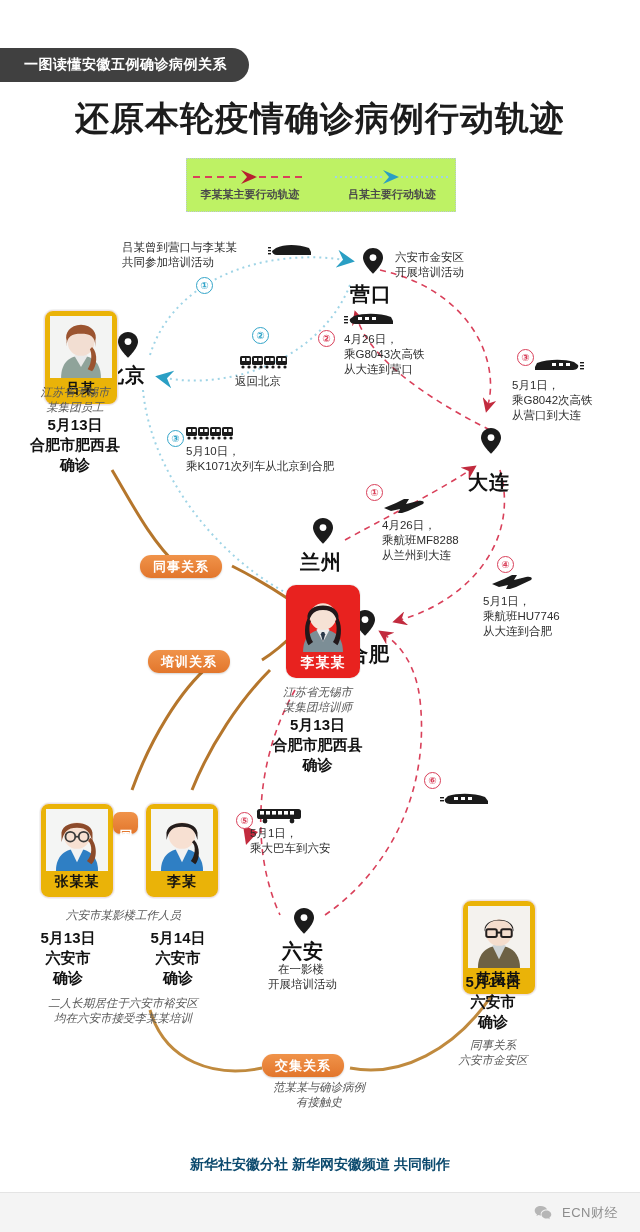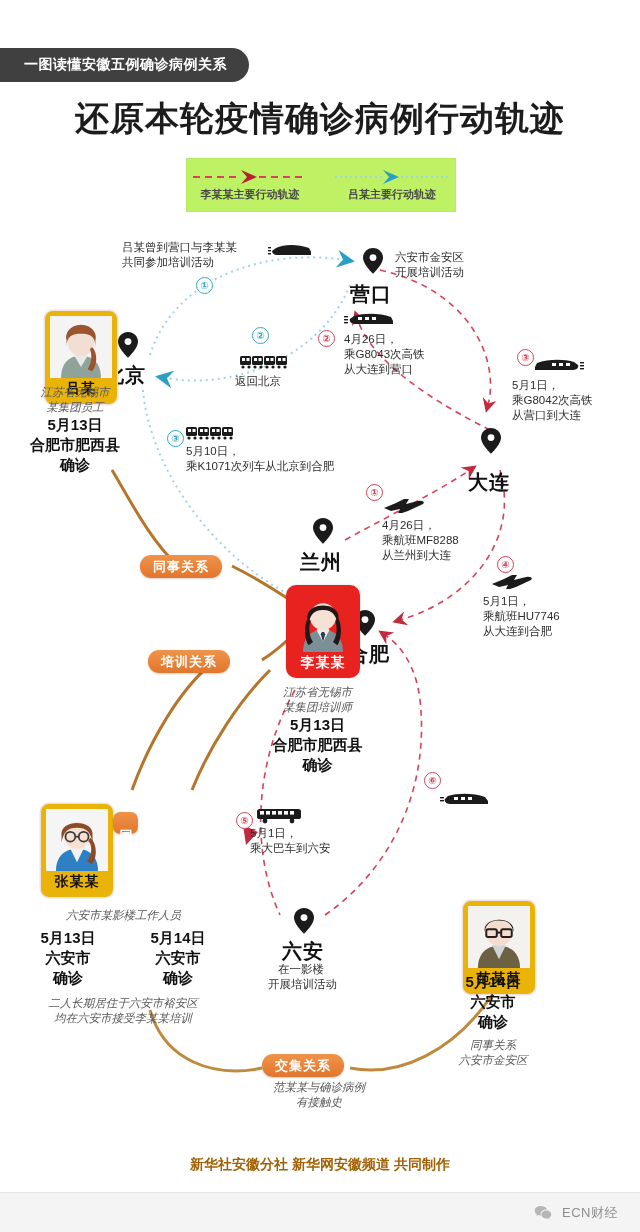--- a/index.html
+++ b/index.html
@@ -70,21 +70,21 @@
     display:flex;align-items:center;justify-content:center;
     box-shadow:0 1px 2px rgba(0,0,0,.18);
   }
   .tag.h{height:23px;padding:0 13px;font-size:13px;letter-spacing:1px;
     background:linear-gradient(180deg,#f0934a 0%,#e2762c 100%);}
   .tag.v{width:25px;padding:7px 0;font-size:13px;letter-spacing:2px;
     writing-mode:vertical-rl;text-orientation:upright;border-radius:7px;
     background:linear-gradient(180deg,#f0934a 0%,#e2762c 100%);}
 
   
-  .credit{left:0;top:1156px;width:640px;text-align:center;font-size:14px;font-weight:bold;color:#a16207;}
+  .credit{left:0;top:1156px;width:640px;text-align:center;font-size:14px;font-weight:bold;color:#0c4a6e;}
   .footbar{
     left:0;top:1192px;width:640px;height:40px;background:#f4f4f4;
     border-top:1px solid #e4e4e4;display:flex;align-items:center;justify-content:flex-end;
     padding-right:22px;box-sizing:border-box;gap:10px;
   }
   .footbar .ecn{font-size:13px;color:#8d8d8d;letter-spacing:.5px;}
 </style>
 </head>
 <body>
 
@@ -420,20 +420,31 @@
         <circle cx="22" cy="25" r="4.4"></circle>
           <circle cx="34" cy="25" r="4.4"></circle>
           <line x1="26.4" y1="25" x2="29.6" y2="25"></line>
       </g>
     </svg>
     <div class="nm">张某某</div>
   </div>
 
   <div class="abs tag v" style="left:113px;top:812px;">同事关系</div>
 
+  <div class="abs pcard plain" style="left:145px;top:803px;width:62px;">
+    <svg class="avatar" viewBox="0 0 56 56">
+      <rect width="56" height="56" fill="#f4f5f4"></rect>
+      <path d="M9 56 C9 42 18 36 28 36 C38 36 47 42 47 56 Z" fill="#2f7fc4"></path>
+      <path d="M22 36 L28 48 L34 36 L31 34 L25 34 Z" fill="#f2f2f2"></path>
+      <circle cx="28" cy="24" r="12" fill="#f7e0d2"></circle>
+      <path d="M14 24 C12 9 44 9 42 24 L42 28 C40 20 37 16 28 16 C19 16 16 20 14 28 Z" fill="#241d1c"></path>
+      <path d="M39 28 C45 34 44 46 40 50 L36 47 C40 42 41 33 37 30 Z" fill="#241d1c"></path>
+    </svg>
+    <div class="nm">李某</div>
+  </div>
 
   <div class="abs pinfo" style="left:16px;top:908px;width:215px;">
     <div class="role">六安市某影楼工作人员</div>
   </div>
   <div class="abs pinfo" style="left:12px;top:928px;width:112px;">
     <div class="big">5月13日</div>
     <div class="big">六安市</div>
     <div class="big">确诊</div>
   </div>
   <div class="abs pinfo" style="left:122px;top:928px;width:112px;">

